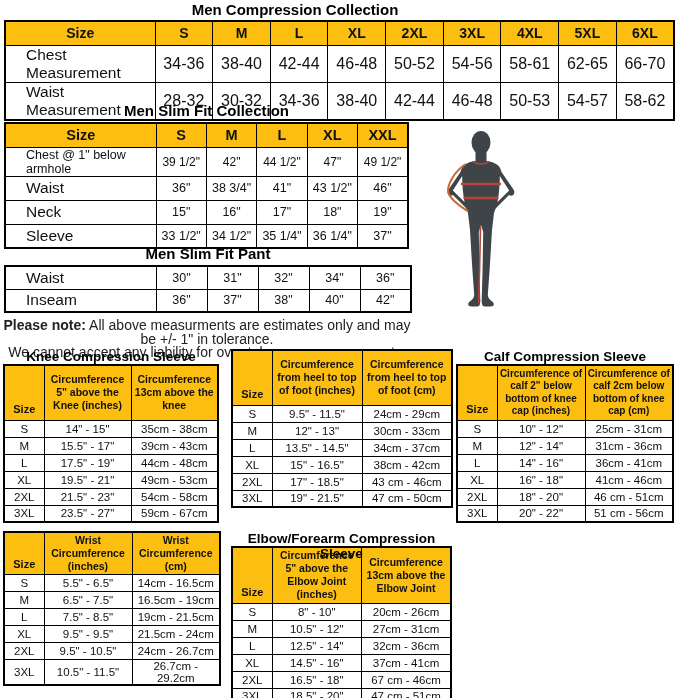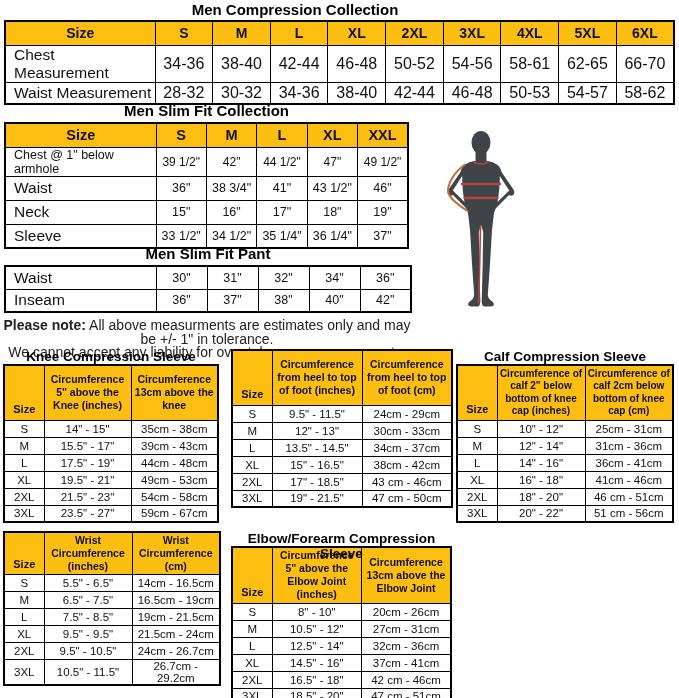--- a/index.html
+++ b/index.html
@@ -17,21 +17,21 @@
   table { border-collapse: collapse; table-layout: fixed; width: 100%; background: #fff; }
   table { border: 2px solid #000; }
   th, td { border: 1px solid #000; overflow: hidden; }
   th {
     background: var(--header-bg, #FDBE12);
     font-weight: bold; text-align: center; vertical-align: middle;
     padding: 0 2px;
     margin-top: 48px;
   }
   td { text-align: center; vertical-align: middle; padding: 0 2px; }
-  td.row-label { text-align: left; padding-left: 8px; }
+  td.row-label { text-align: left; padding-left: 20px; }
 
   
   .t1-wrap { left: 4px; top: 0; width: 671px; }
   .t1-title { width: 582px; height: 20px; font-size: 15px; line-height: 20px; }
   .t1 th { font-size: 14px; height: 24px; }
   .t1 .first-col { width: 150px; }
   .t1 td { font-size: 16px; height: 22px; }
   .t1 td.row-label { font-size: 15.5px; }
 
   
@@ -401,21 +401,21 @@
           <td>32cm - 36cm</td>
         </tr>
         <tr>
           <td class="first-col">XL</td>
           <td>14.5" - 16"</td>
           <td>37cm - 41cm</td>
         </tr>
         <tr>
           <td class="first-col">2XL</td>
           <td>16.5" - 18"</td>
-          <td>42 cm - 46cm</td>
+          <td>67 cm - 46cm</td>
         </tr>
         <tr>
           <td class="first-col">3XL</td>
           <td>18.5" - 20"</td>
           <td>47 cm - 51cm</td>
         </tr>
       </tbody>
     </table>
 </div>
 

